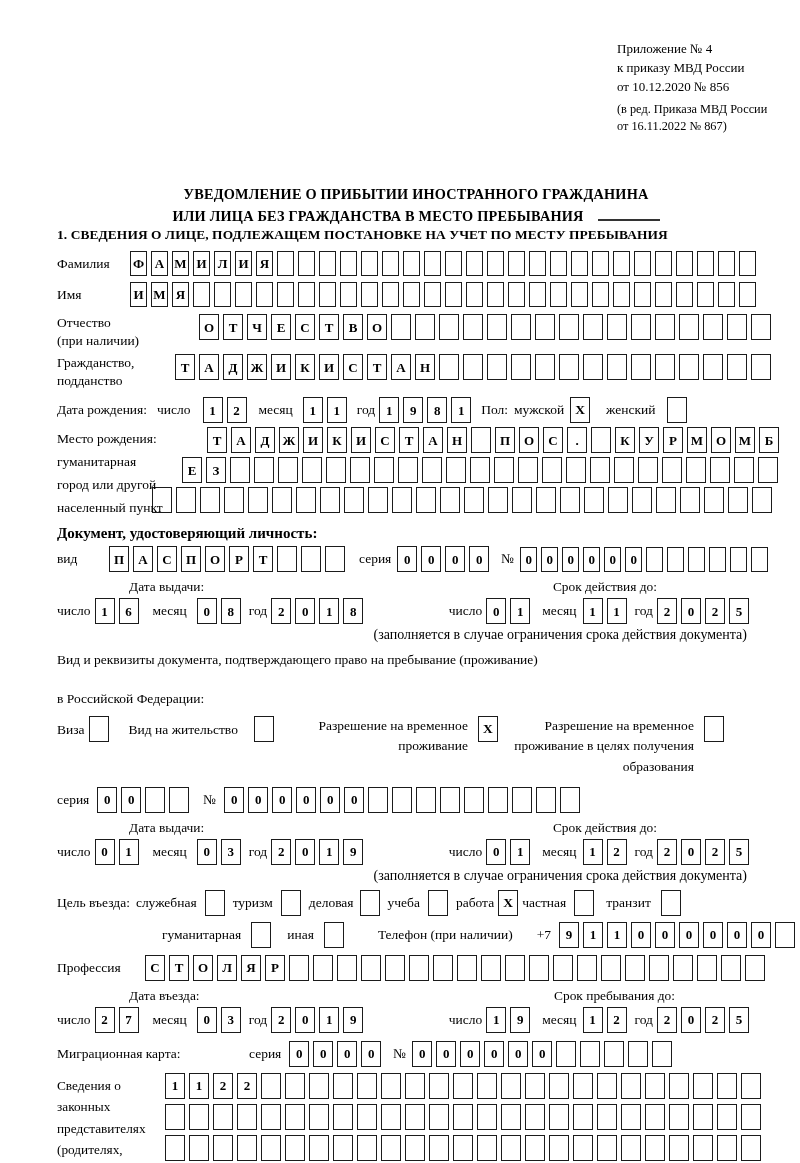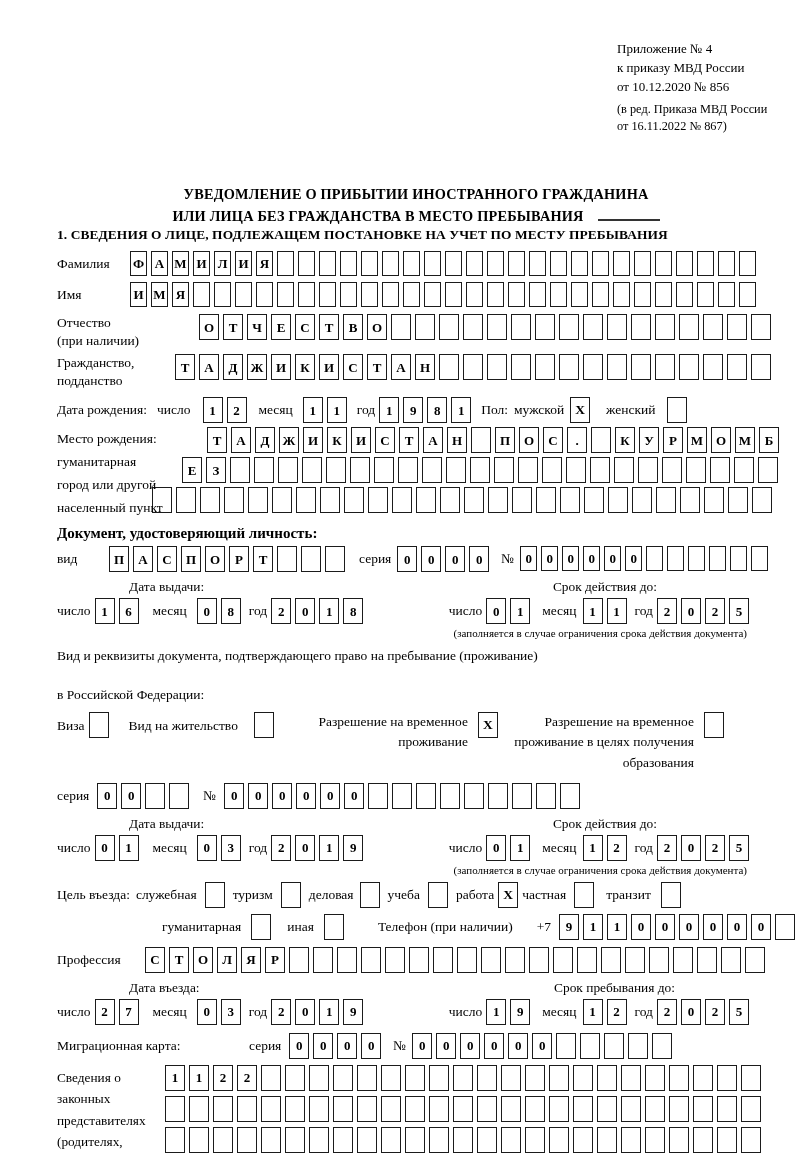--- a/index.html
+++ b/index.html
@@ -45,21 +45,21 @@
   .bp-r2 { margin-left:125px; }
   .bp-r3 { margin-left:95px; }
 
   .doc-heading { text-align:left; font-weight:bold; margin-top:4px; font-size:15px; }
 
   .dh { display:flex; margin-top:7px; font-size:13.4px; }
   .dh .h1 { margin-left:72px; }
   .dh .h2 { margin-left:auto; margin-right:118px; }
   .date-row { display:flex; align-items:center; margin-top:3px; }
   .date-right { display:flex; align-items:center; margin-left:auto; margin-right:22px; }
-  .note-right { text-align:right; padding-right:28px; font-size:11px; margin-top:3px; }
+  .note-right { text-align:right; padding-right:28px; font-size:14px; margin-top:3px; }
 
   .intro { margin-top:7px; line-height:1.55; }
   .opt-row { display:flex; align-items:flex-start; margin-top:6px; }
   .opt-multi { width:170px; text-align:right; line-height:1.5; }
   .opt-multi.w180 { width:180px; }
   .purpose-row2 { margin-left:105px; align-items:center; }
 
   .lr-block { position:relative; margin-top:6px; height:96px; }
   .lr-labels { position:absolute; left:0; top:2px; line-height:21.5px; font-size:13.3px; }
   .lr-rows { margin-left:108px; }
@@ -345,21 +345,21 @@
             <span class="cell"></span>
             <span class="cell"></span>
             <span class="cell"></span>
             <span class="cell"></span>
           </span>
         </div>
     </div>
 
     <div class="doc-heading">Документ, удостоверяющий личность:</div>
 
-    <div class="row" style="margin-top:4px; align-items:flex-start">
+    <div class="row" style="margin-top:4px; align-items:center">
       <span class="lbl lbl-w52">вид</span>
       <span class="cells w">
           <span class="cell">П</span>
           <span class="cell">А</span>
           <span class="cell">С</span>
           <span class="cell">П</span>
           <span class="cell">О</span>
           <span class="cell">Р</span>
           <span class="cell">Т</span>
           <span class="cell"></span>

